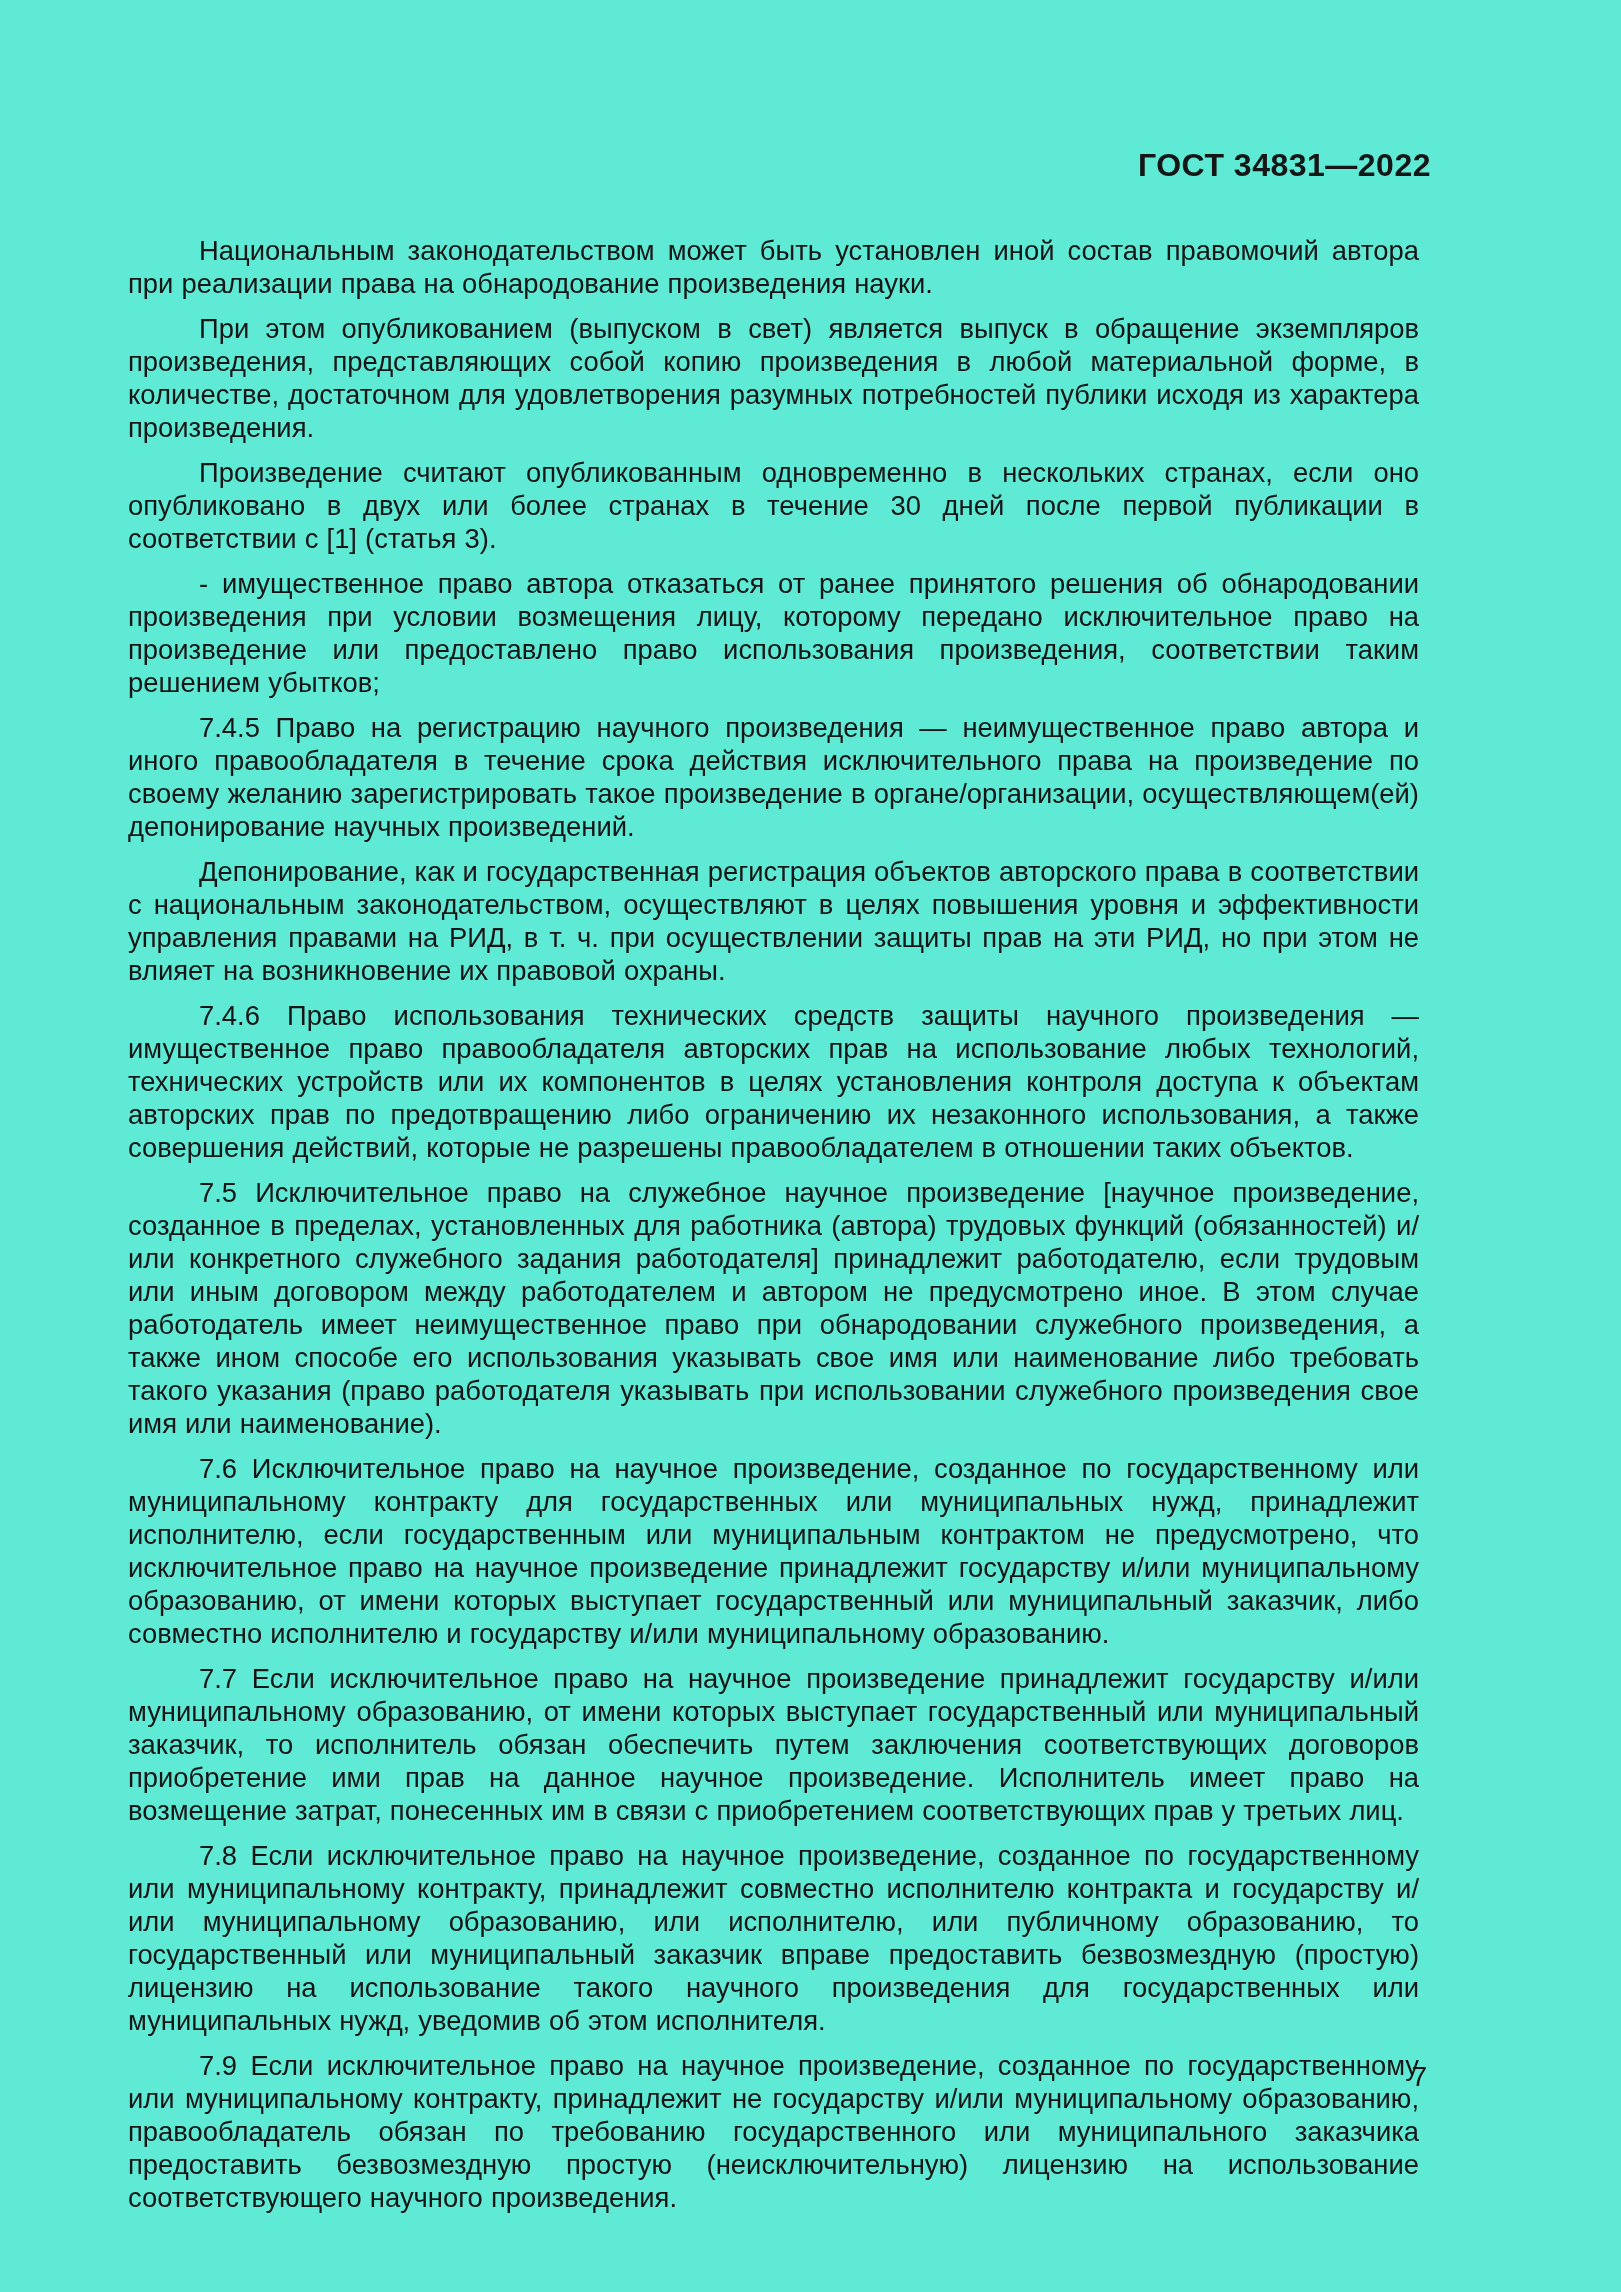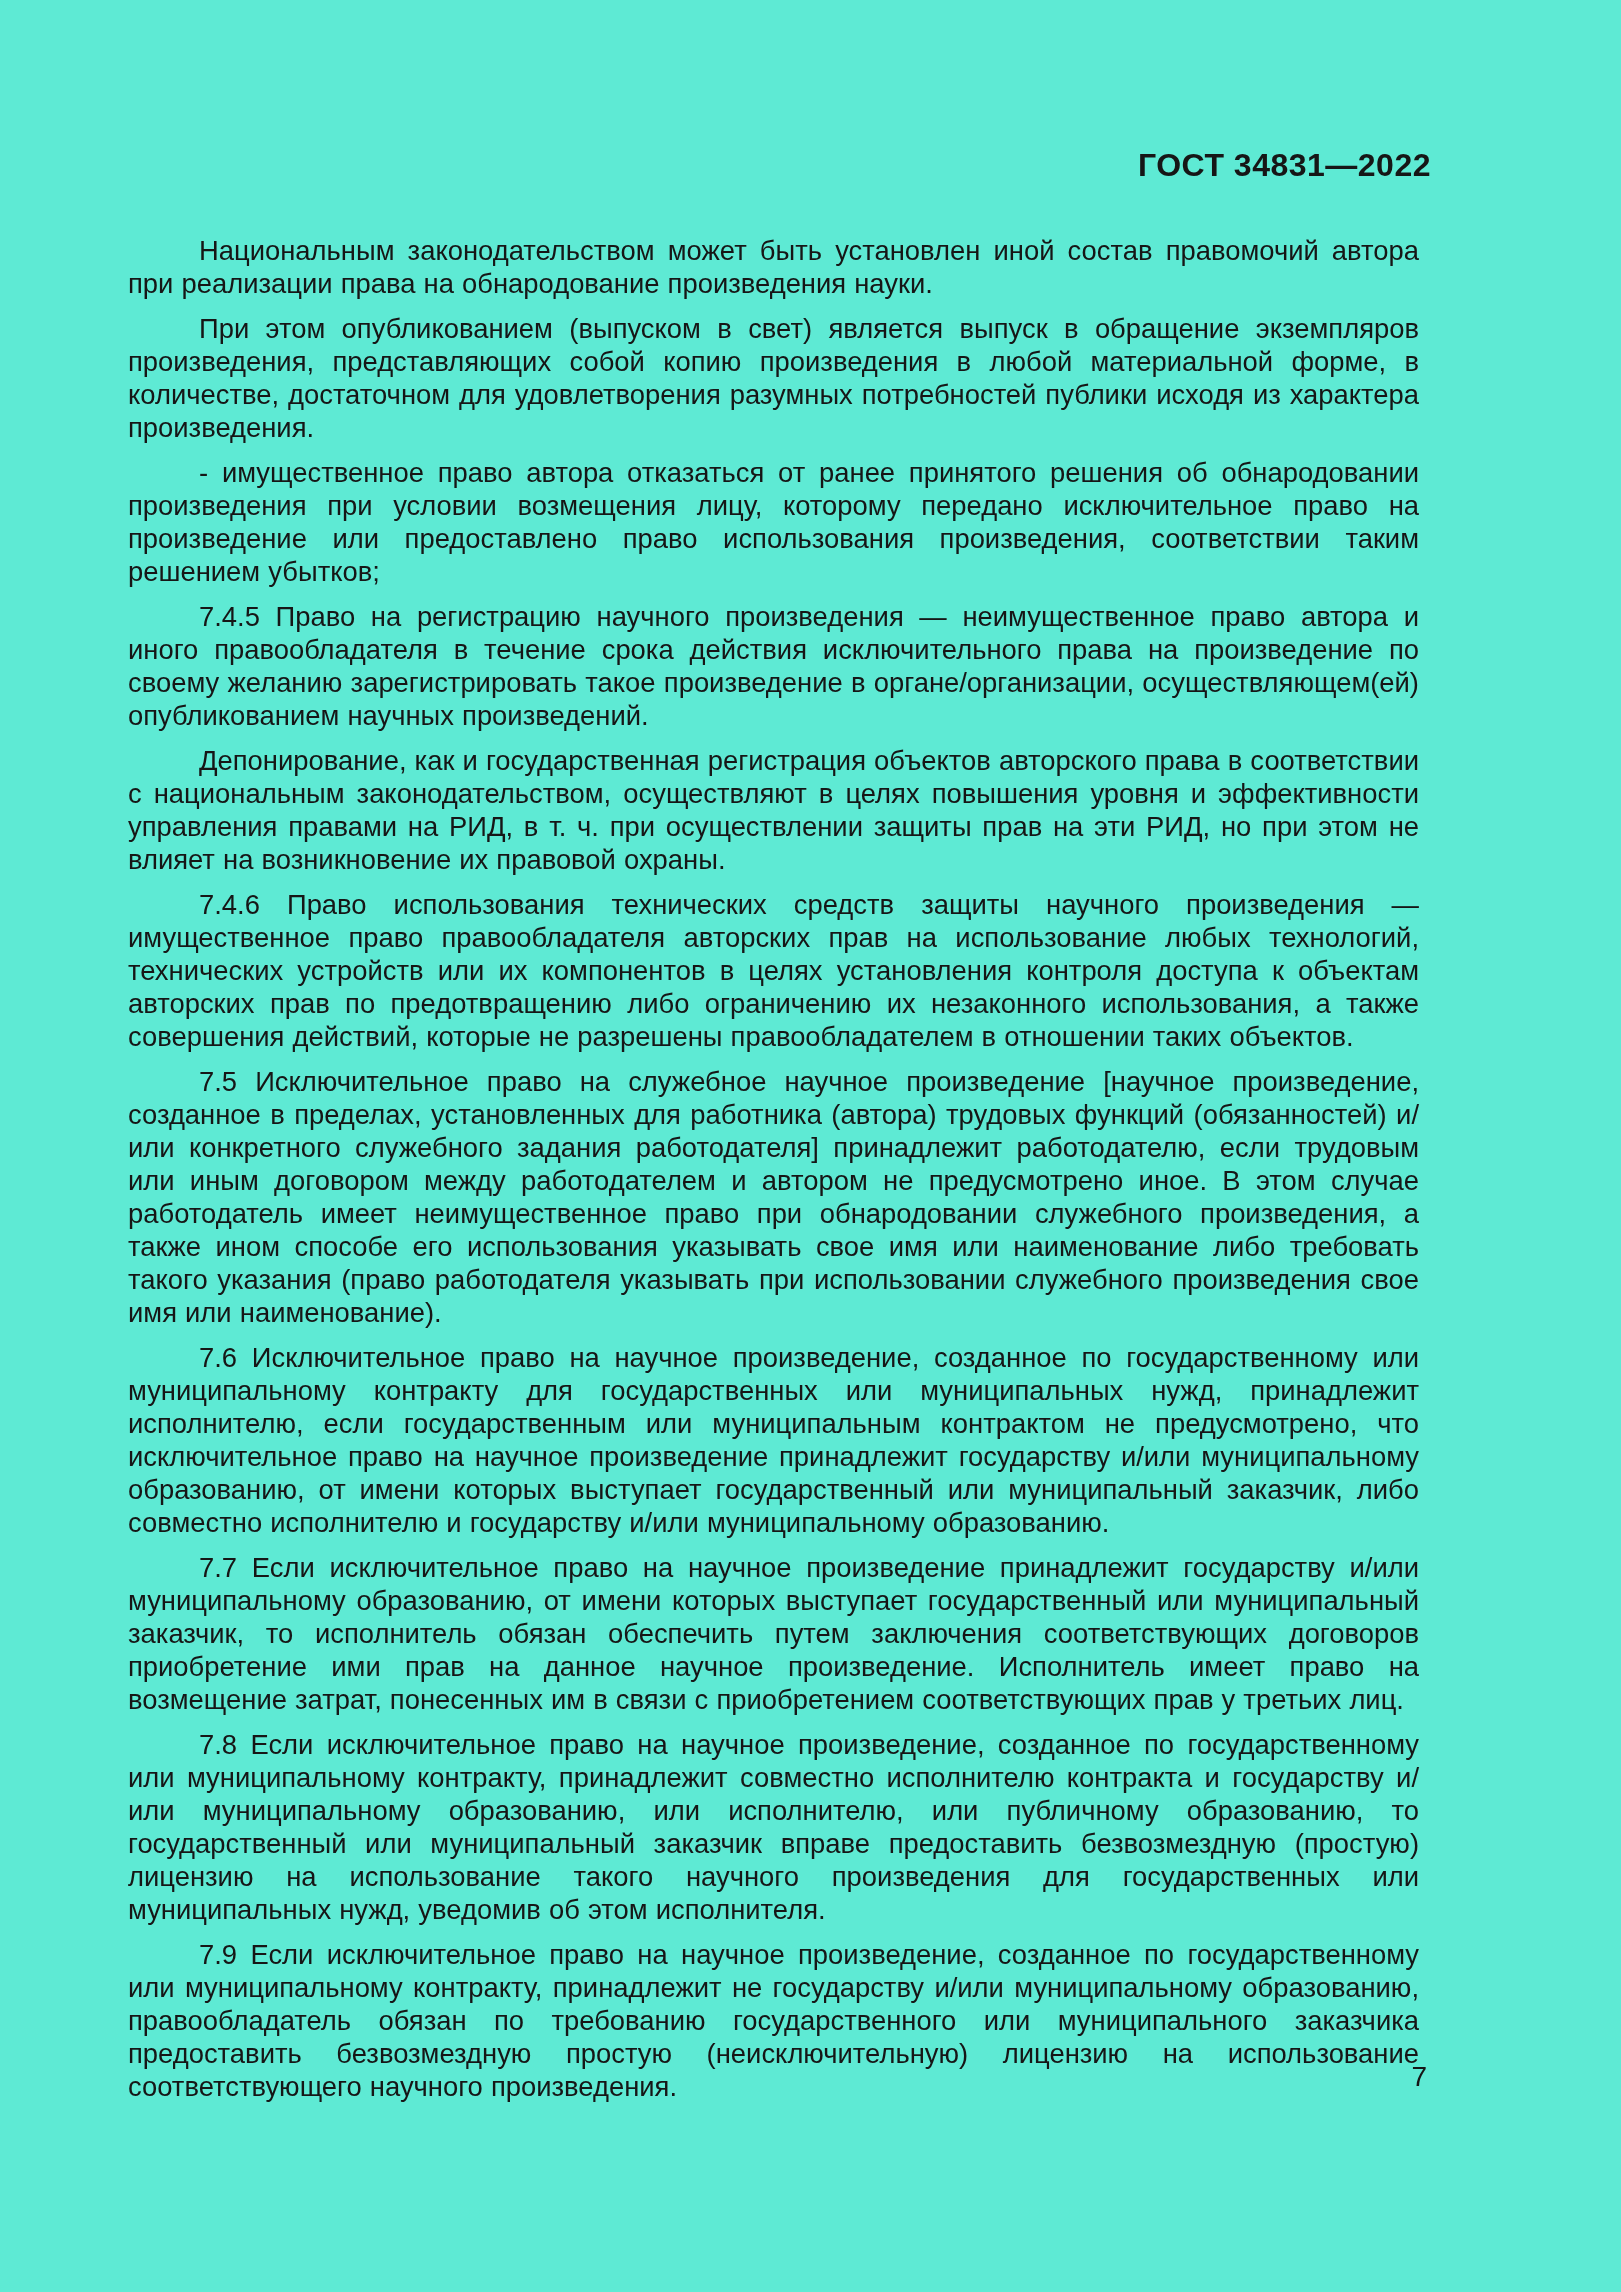--- a/index.html
+++ b/index.html
@@ -48,22 +48,23 @@
 </style>
 </head>
 <body>
 
 <div class="page">
   <div class="gost-header">ГОСТ 34831—2022</div>
 
   <div class="body-text">
       <p>Национальным законодательством может быть установлен иной состав правомочий автора при реализации права на обнародование произведения науки.</p>
       <p>При этом опубликованием (выпуском в свет) является выпуск в обращение экземпляров произведения, представляющих собой копию произведения в любой материальной форме, в количестве, достаточном для удовлетворения разумных потребностей публики исходя из характера произведения.</p>
+      <p>Произведение считают опубликованным одновременно в нескольких странах, если оно опубликовано в двух или более странах в течение 30 дней после первой публикации в соответствии с [1] (статья 3).</p>
       <p>- имущественное право автора отказаться от ранее принятого решения об обнародовании произведения при условии возмещения лицу, которому передано исключительное право на произведение или предоставлено право использования произведения, соответствии таким решением убытков;</p>
-      <p>7.4.5 Право на регистрацию научного произведения — неимущественное право автора и иного правообладателя в течение срока действия исключительного права на произведение по своему желанию зарегистрировать такое произведение в органе/организации, осуществляющем(ей) опубликованием научных произведений.</p>
+      <p>7.4.5 Право на регистрацию научного произведения — неимущественное право автора и иного правообладателя в течение срока действия исключительного права на произведение по своему желанию зарегистрировать такое произведение в органе/организации, осуществляющем(ей) депонирование научных произведений.</p>
       <p>Депонирование, как и государственная регистрация объектов авторского права в соответствии с национальным законодательством, осуществляют в целях повышения уровня и эффективности управления правами на РИД, в т. ч. при осуществлении защиты прав на эти РИД, но при этом не влияет на возникновение их правовой охраны.</p>
       <p>7.4.6 Право использования технических средств защиты научного произведения — имущественное право правообладателя авторских прав на использование любых технологий, технических устройств или их компонентов в целях установления контроля доступа к объектам авторских прав по предотвращению либо ограничению их незаконного использования, а также совершения действий, которые не разрешены правообладателем в отношении таких объектов.</p>
       <p>7.5 Исключительное право на служебное научное произведение [научное произведение, созданное в пределах, установленных для работника (автора) трудовых функций (обязанностей) и/или конкретного служебного задания работодателя] принадлежит работодателю, если трудовым или иным договором между работодателем и автором не предусмотрено иное. В этом случае работодатель имеет неимущественное право при обнародовании служебного произведения, а также ином способе его использования указывать свое имя или наименование либо требовать такого указания (право работодателя указывать при использовании служебного произведения свое имя или наименование).</p>
       <p>7.6 Исключительное право на научное произведение, созданное по государственному или муниципальному контракту для государственных или муниципальных нужд, принадлежит исполнителю, если государственным или муниципальным контрактом не предусмотрено, что исключительное право на научное произведение принадлежит государству и/или муниципальному образованию, от имени которых выступает государственный или муниципальный заказчик, либо совместно исполнителю и государству и/или муниципальному образованию.</p>
       <p>7.7 Если исключительное право на научное произведение принадлежит государству и/или муниципальному образованию, от имени которых выступает государственный или муниципальный заказчик, то исполнитель обязан обеспечить путем заключения соответствующих договоров приобретение ими прав на данное научное произведение. Исполнитель имеет право на возмещение затрат, понесенных им в связи с приобретением соответствующих прав у третьих лиц.</p>
       <p>7.8 Если исключительное право на научное произведение, созданное по государственному или муниципальному контракту, принадлежит совместно исполнителю контракта и государству и/или муниципальному образованию, или исполнителю, или публичному образованию, то государственный или муниципальный заказчик вправе предоставить безвозмездную (простую) лицензию на использование такого научного произведения для государственных или муниципальных нужд, уведомив об этом исполнителя.</p>
       <p>7.9 Если исключительное право на научное произведение, созданное по государственному или муниципальному контракту, принадлежит не государству и/или муниципальному образованию, правообладатель обязан по требованию государственного или муниципального заказчика предоставить безвозмездную простую (неисключительную) лицензию на использование соответствующего научного произведения.</p>
     </div>
 
   <div class="page-number">7</div>

